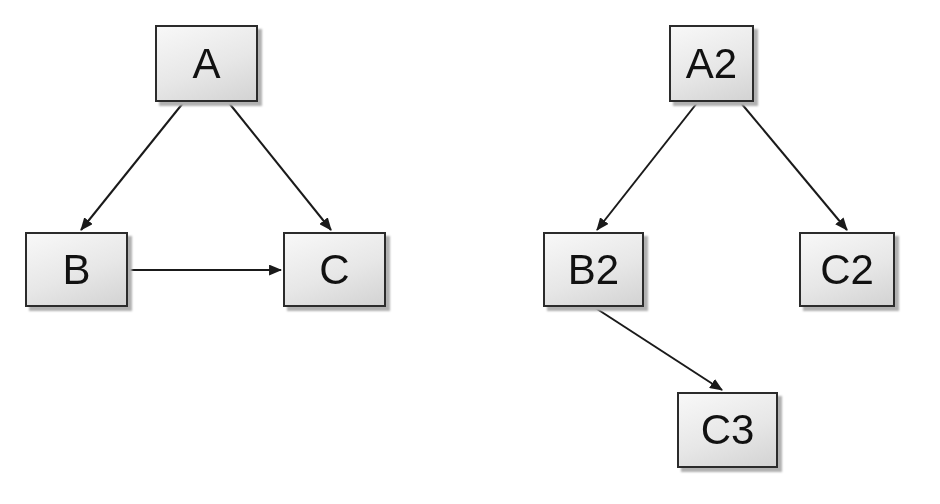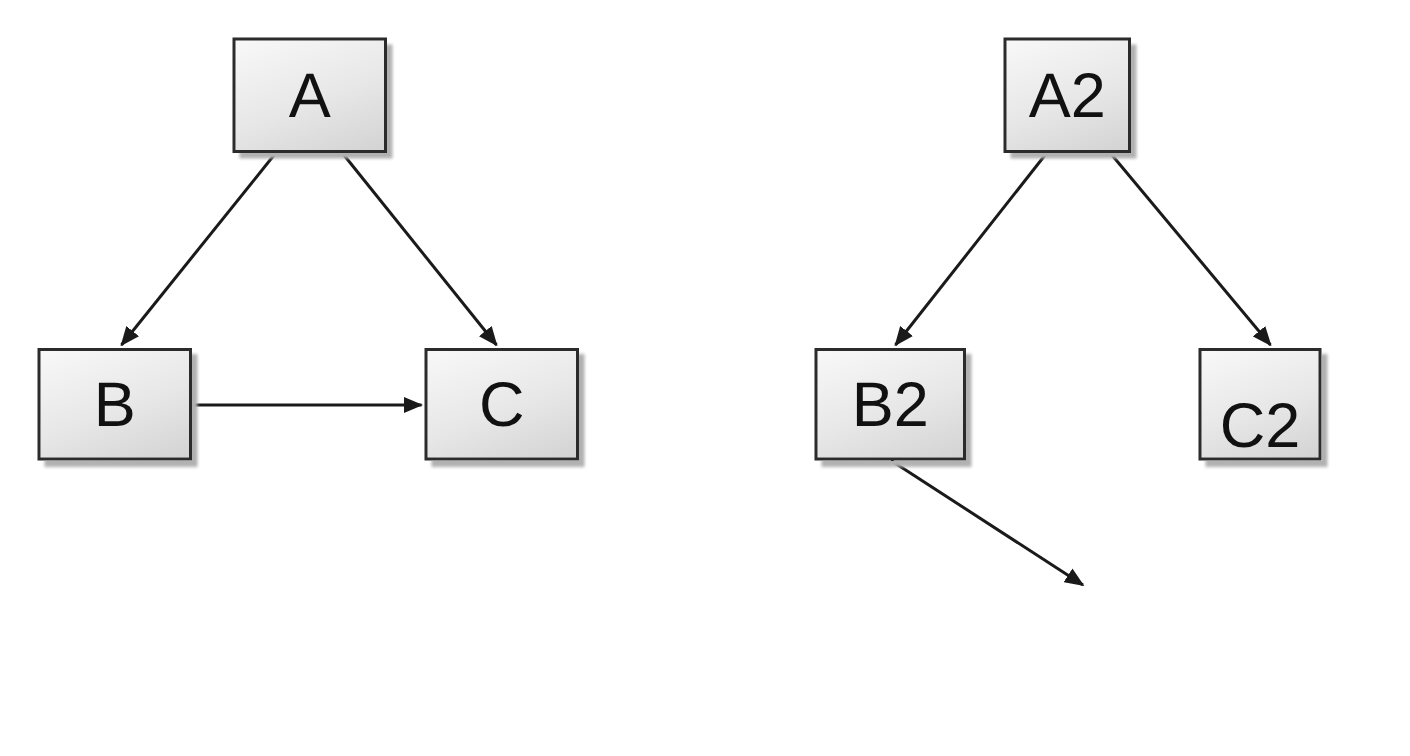--- a/index.html
+++ b/index.html
@@ -74,17 +74,20 @@
       </div>
       <div class="node" style="left: 283px; top: 232px; width: 103px; height: 75px; border: 2.5px solid rgb(43, 43, 43); background: linear-gradient(160deg, rgb(248, 248, 248) 0%, rgb(231, 231, 231) 55%, rgb(211, 211, 211) 100%); box-shadow: rgb(177, 177, 177) 4px 4px 2px; color: rgb(17, 17, 17);">
         <span>C</span>
       </div>
       <div class="node" style="left: 669px; top: 25px; width: 85px; height: 77px; border: 2.5px solid rgb(43, 43, 43); background: linear-gradient(160deg, rgb(248, 248, 248) 0%, rgb(231, 231, 231) 55%, rgb(211, 211, 211) 100%); box-shadow: rgb(177, 177, 177) 4px 4px 2px; color: rgb(17, 17, 17);">
         <span>A2</span>
       </div>
       <div class="node" style="left: 543px; top: 232px; width: 101px; height: 75px; border: 2.5px solid rgb(43, 43, 43); background: linear-gradient(160deg, rgb(248, 248, 248) 0%, rgb(231, 231, 231) 55%, rgb(211, 211, 211) 100%); box-shadow: rgb(177, 177, 177) 4px 4px 2px; color: rgb(17, 17, 17); text-align: center;">
         <span>B2</span>
       </div>
-      <div class="node" style="left: 799px; top: 232px; width: 82px; height: 75px; border: 2.5px solid rgb(43, 43, 43); background: linear-gradient(160deg, rgb(248, 248, 248) 0%, rgb(231, 231, 231) 55%, rgb(211, 211, 211) 100%); box-shadow: rgb(177, 177, 177) 4px 4px 2px; color: rgb(17, 17, 17); align-items: flex-end;">
+      <div class="node" style="left: 799px; top: 232px; width: 96px; height: 75px; border: 2.5px solid rgb(43, 43, 43); background: linear-gradient(160deg, rgb(248, 248, 248) 0%, rgb(231, 231, 231) 55%, rgb(211, 211, 211) 100%); box-shadow: rgb(177, 177, 177) 4px 4px 2px; color: rgb(17, 17, 17);">
         <span>C2</span>
+      </div>
+      <div class="node" style="left: 677px; top: 392px; width: 101px; height: 76px; border: 2.5px solid rgb(43, 43, 43); background: linear-gradient(160deg, rgb(248, 248, 248) 0%, rgb(231, 231, 231) 55%, rgb(211, 211, 211) 100%); box-shadow: rgb(177, 177, 177) 4px 4px 2px; color: rgb(17, 17, 17);">
+        <span>C3</span>
       </div>
     </div>
 </div>
 
 </body></html>

